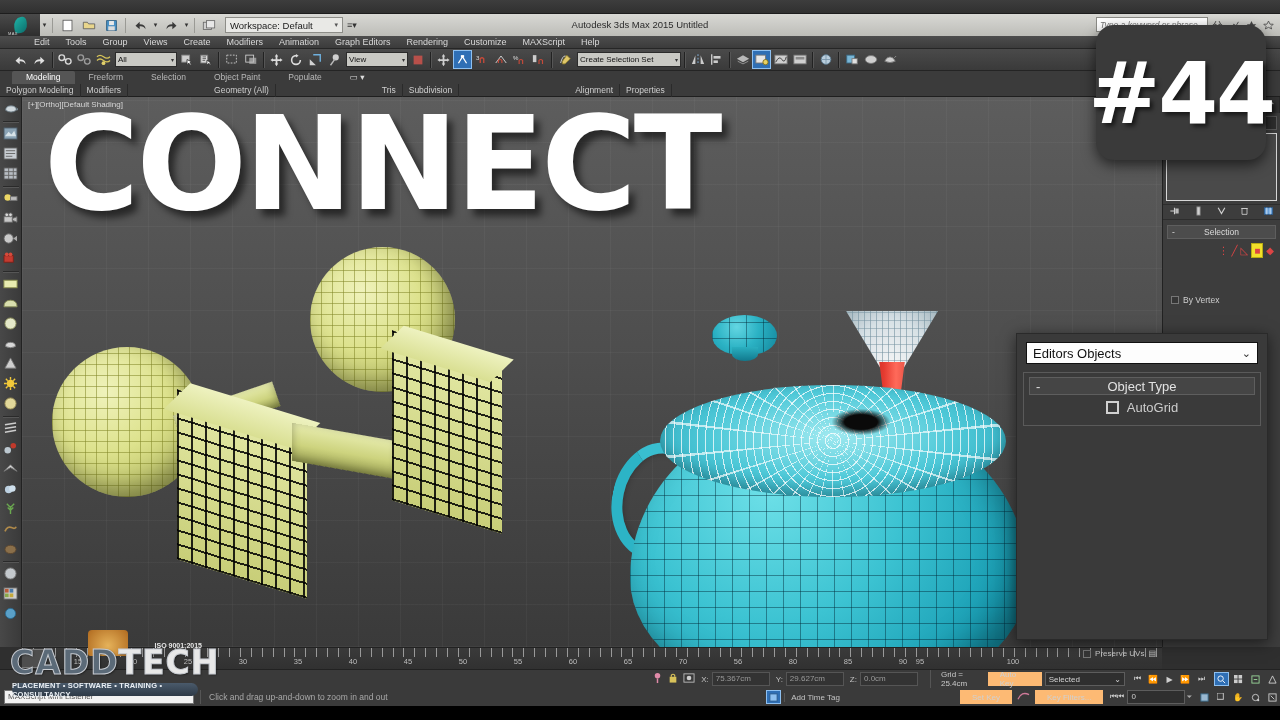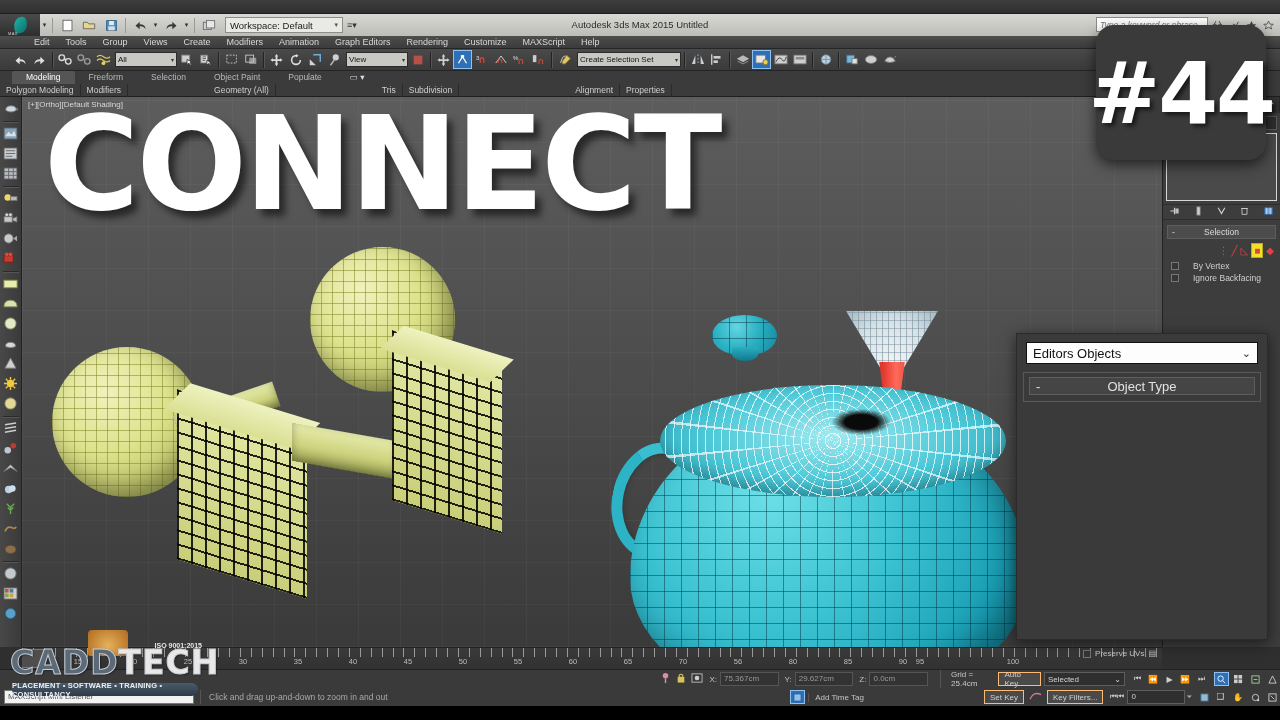--- a/index.html
+++ b/index.html
@@ -291,22 +291,22 @@
     margin: 5px 4px 0 4px; height: 14px; background: #4c4c4c;
     border: 1px solid #5e5e5e;
     font-size: 8.5px; color: #ddd;
     display: flex; align-items: center; justify-content: center; position: relative;
   }
   .rollout-hdr .minus { position: absolute; left: 4px; }
   .subobj-row { display: flex; align-items: center; justify-content: flex-end;
                 gap: 3px; padding: 4px 6px 2px 6px; }
   .subobj { font-size: 10px; color: #d44; }
   .subobj.active { background: #f2e02a; border: 1px solid #b8ad14; padding: 1px 2px; }
-  .chkrow { display: flex; align-items: center; gap: 14px; padding: 1px 8px;
-            font-size: 8.5px; color: #cfcfcf; }
+  .chkrow { display: flex; align-items: center; gap: 4px; padding: 1px 8px;
+            font-size: 8.5px; color: #cfcfcf; margin-top: 34px; }
   .chkbox { width: 8px; height: 8px; border: 1px solid #777; background: #363636; }
 
   
   .compound {
     position: absolute; left: 1016px; top: 333px; width: 252px; height: 307px;
     background: #3a3a3a; border: 1px solid #2a2a2a;
     box-shadow: 0 3px 14px rgba(0,0,0,.55);
     z-index: 80;
   }
   .co-combo {
@@ -384,21 +384,21 @@
   .statusmsg {
     font-size: 8.5px; color: #a8a8a8; margin-left: 6px;
     border-left: 1px solid #555; padding-left: 8px; height: 14px; line-height: 14px;
     flex: 0 0 auto;
   }
   .promptbox {
     width: 190px; height: 14px; background: #f2f2f2; border: 1px solid #777;
     font-size: 8px; color: #555; padding: 0 3px; line-height: 12px; margin-left: 4px;
   }
   .akbtn {
-    height: 14px; padding: 0 5px; background: #4a4a4a; border: 1px solid #fdba74;
+    height: 14px; padding: 0 5px; background: #4a4a4a; border: 7px solid #fdba74;
     font-size: 8px; color: #d0d0d0; display: flex; align-items: center;
   }
   .akcombo {
     height: 14px; width: 86px; background: #2f2f2f; border: 1px solid #5d5d5d;
     font-size: 8px; color: #d4d4d4; padding: 0 3px;
     display: flex; align-items: center; justify-content: space-between;
   }
   .navbtn { width: 15px; height: 14px; display: flex; align-items: center;
             justify-content: center; font-size: 8px; color: #cfcfcf; }
   .navbtn.on { background: #2f6fb5; border: 1px solid #8ec0f0; }
@@ -1058,20 +1058,24 @@
   <div class="compound">
     <div class="co-combo">
       <span>Editors Objects</span>
       <span class="ar">⌄</span>
     </div>
     <div class="co-panel">
       <div class="co-hdr">
         <span class="minus">-</span>
         <span>Object Type</span>
       </div>
+      <div class="co-autogrid">
+        <span class="box"></span>
+        <span>AutoGrid</span>
+      </div>
     </div>
   </div>
 
   <div class="timeline">
     <div class="tl-ticks"></div>
     <div class="tl-slider"></div>
     <div class="tl-lbl" style="left:56px">15</div>
     <div class="tl-lbl" style="left:111px">20</div>
     <div class="tl-lbl" style="left:166px">25</div>
     <div class="tl-lbl" style="left:221px">30</div>

